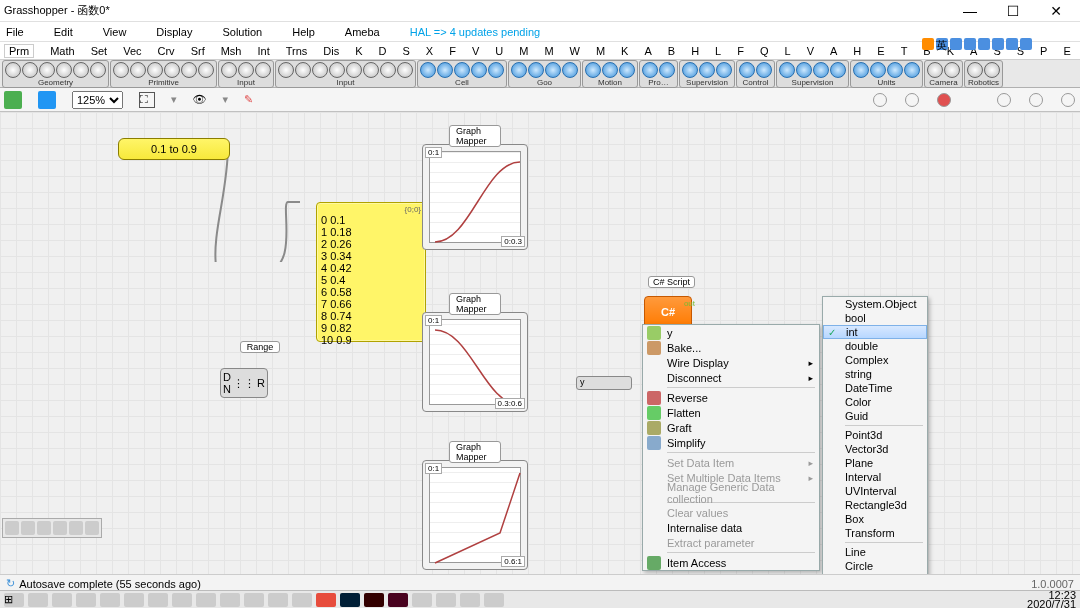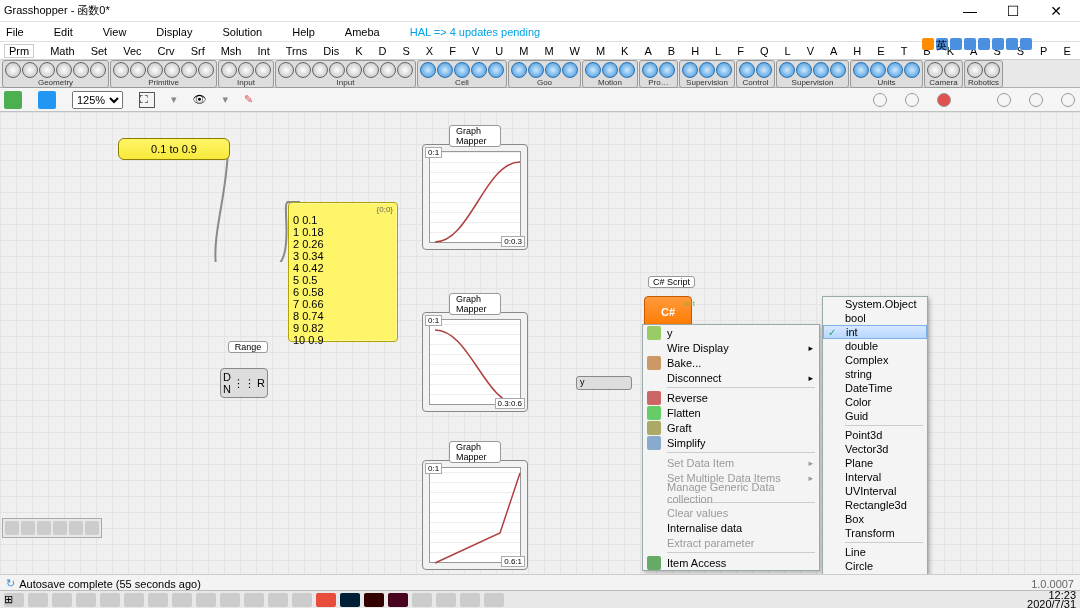--- a/index.html
+++ b/index.html
@@ -20,26 +20,26 @@
 .grp .lbl { font-size:8px; color:#333; }
 .subbar { height:24px; display:flex; align-items:center; padding:2px 4px; gap:16px; border-bottom:1px solid #c0c0c0; background:#f5f5f5; }
 .subbar .save,.subbar .zoom,.subbar .eye,.subbar .pen { width:18px; height:18px; display:inline-block; }
 .subbar .save { background:#4caf50; border-radius:2px; }
 .subbar .save2 { background:#2196f3; width:18px; height:18px; border-radius:2px; }
 .subbar select { height:18px; font-size:11px; }
 .subbar .spacer { flex:1; }
 .subbar .rbtn { width:14px; height:14px; border:1px solid #999; border-radius:7px; margin:0 1px; }
 .canvas { position:relative; width:1080px; height:462px; background:#f0f0f0; background-image:linear-gradient(#e4e4e4 1px,transparent 1px),linear-gradient(90deg,#e4e4e4 1px,transparent 1px); background-size:16px 16px; overflow:hidden; }
 .ycomp { position:absolute; background:linear-gradient(#fff568,#f7e93b); border:1px solid #8a7d00; border-radius:6px; padding:4px 8px; font-family:monospace; font-size:10px; text-align:center; }
-.panel { position:absolute; background:#fff568; border:1px solid #b0a200; border-radius:4px; font-family:monospace; font-size:9px; padding:2px 4px; box-shadow:inset 0 0 0 1px #fff9a0; }
+.panel { position:absolute; background:#fff568; border:1px solid #b0a200; border-radius:4px; font-family:monospace; font-size:9px; padding:2px 4px; box-shadow:inset 0 0 0 1px #fff9a0;margin-left:28px; }
 .panel .hdr { text-align:right; color:#666; font-size:8px; }
 .range { position:absolute; left:220px; top:256px; width:48px; height:30px; background:#ddd; border:1px solid #888; border-radius:4px; display:flex; }
 .range .col { width:14px; display:flex; flex-direction:column; justify-content:center; font-size:8px; text-align:center; }
 .range .mid { flex:1; display:flex; align-items:center; justify-content:center; }
-.rlabel { position:absolute; left:228px; top:229px; width:40px; background:#fff; border:1px solid #999; border-radius:3px; text-align:center; font-size:9px; }
+.rlabel { position:absolute; left:240px; top:229px; width:40px; background:#fff; border:1px solid #999; border-radius:3px; text-align:center; font-size:9px; }
 .gmap { position:absolute; background:#f2f2f2; border:1px solid #888; border-radius:4px; }
 .gmap .ttl { position:absolute; top:-20px; left:50%; transform:translateX(-50%); background:#fff; border:1px solid #999; border-radius:3px; font-size:9px; padding:0 6px; }
 .gmap .inner { position:absolute; inset:6px; border:1px solid #999; background:repeating-linear-gradient(0deg,#fff,#fff 9px,#eee 9px,#eee 10px),repeating-linear-gradient(90deg,#fff,#fff 9px,#eee 9px,#eee 10px); }
 .gmap .tl,.gmap .br { position:absolute; font-size:8px; background:#fff; border:1px solid #aaa; padding:0 2px; }
 .gmap .tl { top:2px; left:2px; }
 .gmap .br { bottom:2px; right:2px; }
 .cscript { position:absolute; left:644px; top:184px; width:48px; height:32px; background:linear-gradient(#ff9a3c,#ff7a00); border:1px solid #c65800; border-radius:4px; display:flex; align-items:center; justify-content:center; }
 .cscript .out { position:absolute; right:-4px; top:2px; font-size:8px; color:#7b3; }
 .cscbl { position:absolute; left:648px; top:164px; background:#fff; border:1px solid #999; border-radius:3px; font-size:9px; padding:0 4px; }
 .yport { position:absolute; left:576px; top:264px; width:56px; height:14px; background:#ddd; border:1px solid #888; border-radius:3px; }
@@ -324,21 +324,21 @@
   </div>
 
   <div class="panel" style="left:288px;top:90px;width:110px;height:140px">
     <div class="hdr">{0;0}</div>
     <div id="panelrows">
         <div>0 0.1</div>
         <div>1 0.18</div>
         <div>2 0.26</div>
         <div>3 0.34</div>
         <div>4 0.42</div>
-        <div>5 0.5</div>
+        <div>5 0.4</div>
         <div>6 0.58</div>
         <div>7 0.66</div>
         <div>8 0.74</div>
         <div>9 0.82</div>
         <div>10 0.9</div>
       </div>
   </div>
 
   <div class="gmap" style="left:422px;top:32px;width:106px;height:106px">
     <div class="ttl">Graph Mapper</div>
@@ -377,26 +377,26 @@
   <div class="cscript">
     <span style="color:#fff;font-weight:bold">C#</span>
     <span class="out">out</span>
   </div>
 
   <div class="ctxmenu" id="ctxmenu">
       <div class="row">
         <span class="ico" style="background: rgb(153, 204, 102);"></span>
         <span>y</span>
       </div>
+      <div class="row">
+        <span class="ico" style="background: rgb(204, 153, 102);"></span>
+        <span>Bake...</span>
+      </div>
       <div class="row arrow">
         <span>Wire Display</span>
-      </div>
-      <div class="row">
-        <span class="ico" style="background: rgb(204, 153, 102);"></span>
-        <span>Bake...</span>
       </div>
       <div class="row arrow">
         <span>Disconnect</span>
       </div>
       <div class="sep"></div>
       <div class="row">
         <span class="ico" style="background: rgb(204, 102, 102);"></span>
         <span>Reverse</span>
       </div>
       <div class="row">

